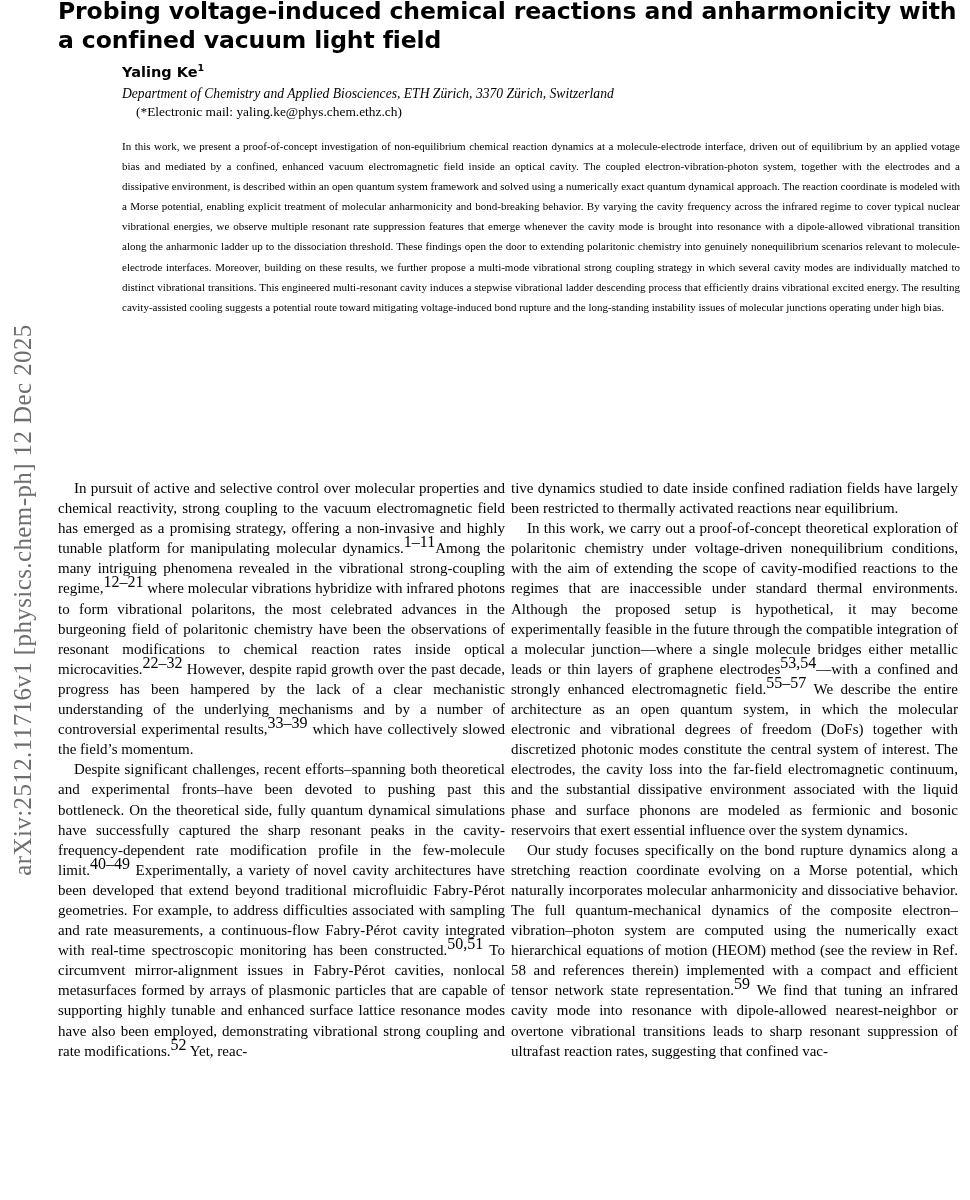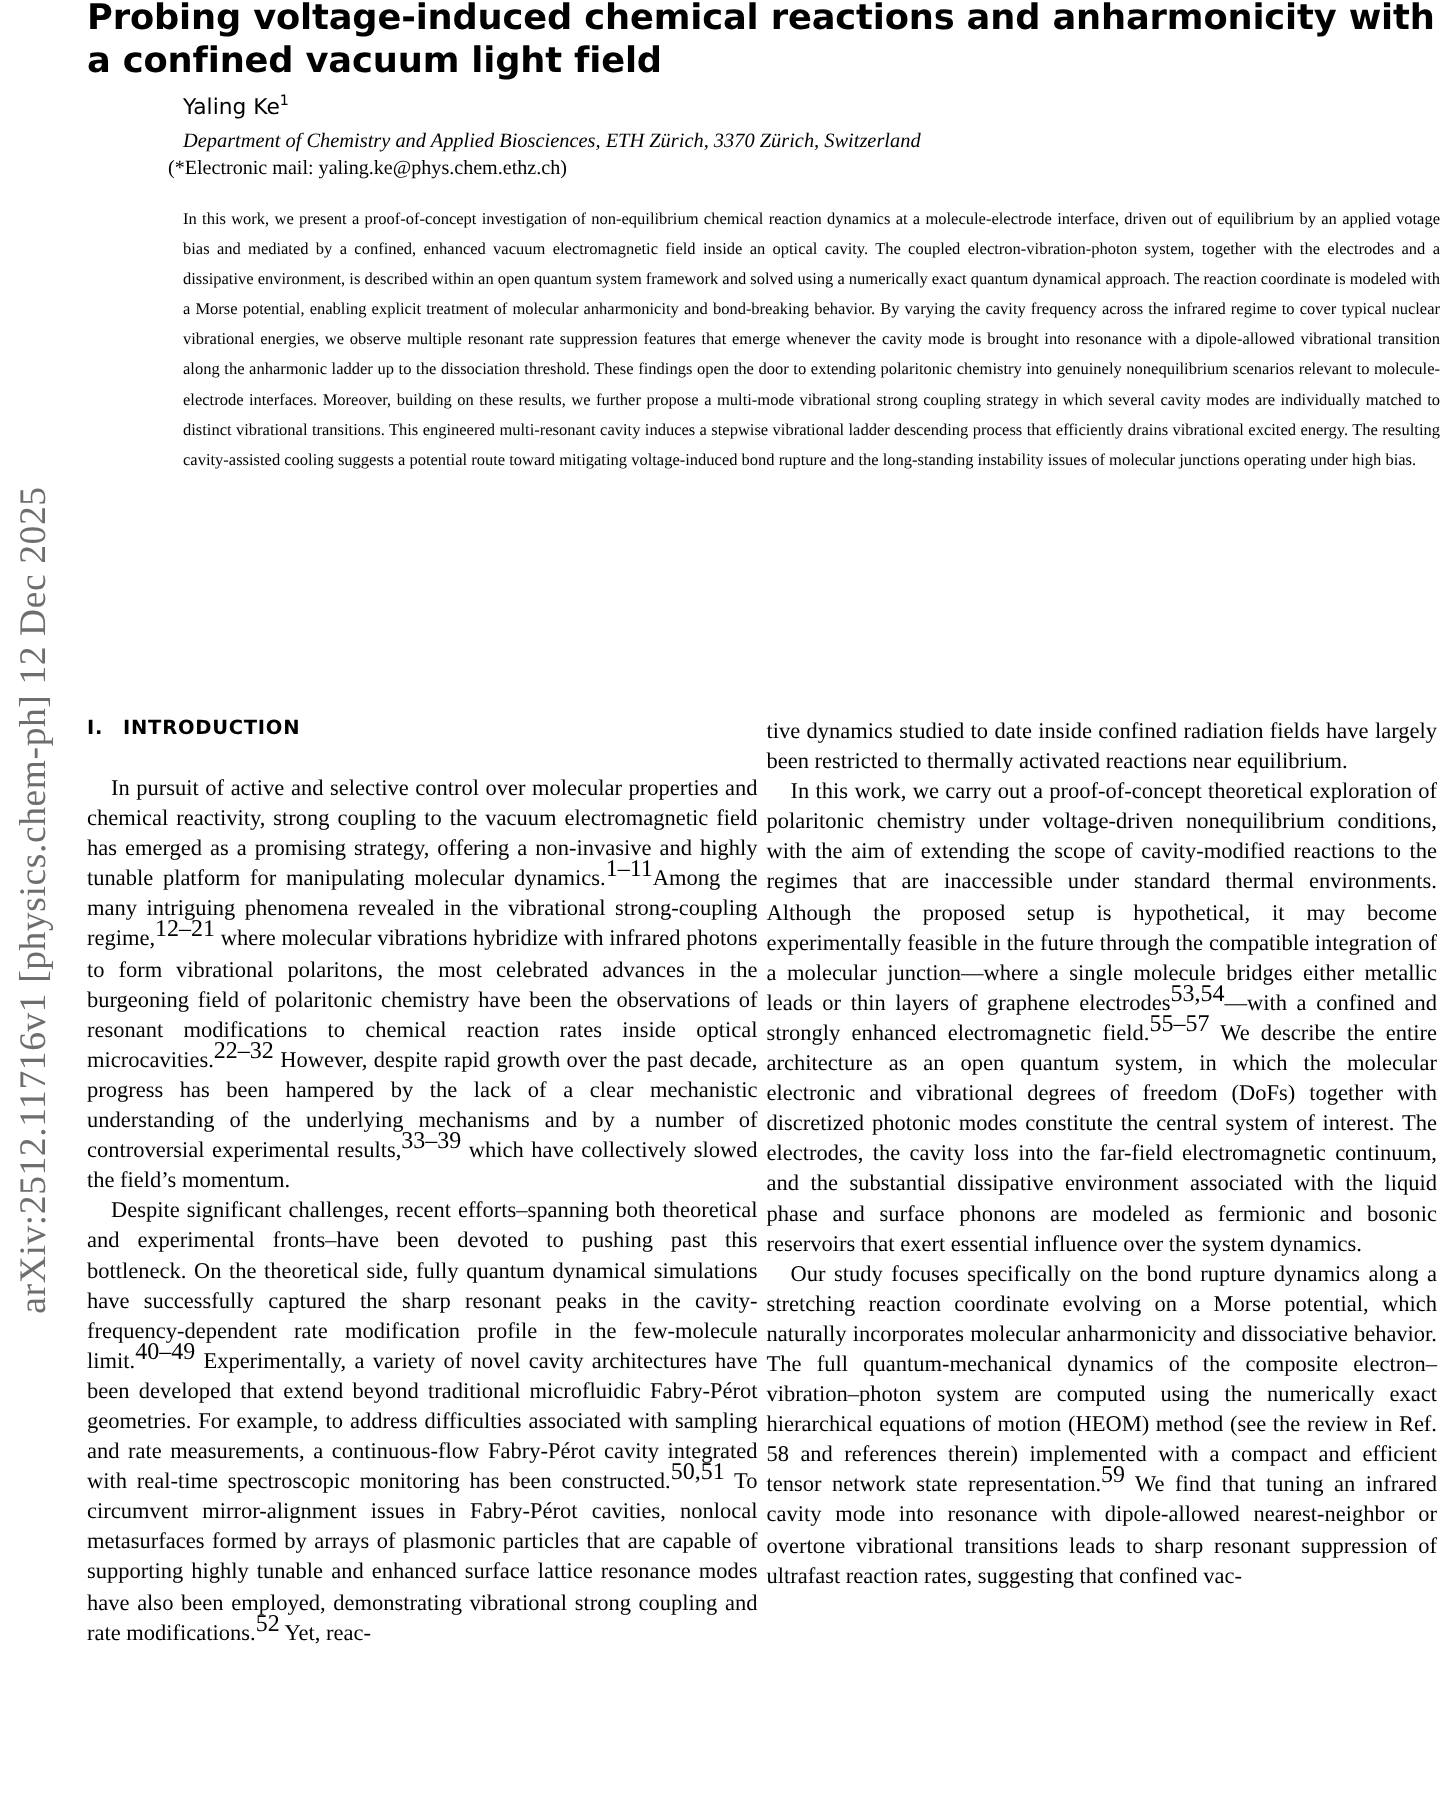--- a/index.html
+++ b/index.html
@@ -68,36 +68,37 @@
     position: absolute;
     left: 122px;
     top: 63px;
     width: 760px;
   }
   #author-name {
     font-family: "DejaVu Sans", "Liberation Sans", sans-serif;
     font-size: 14.5px;
     line-height: 19px;
     margin: 0;
+    font-weight: bold;
   }
   #author-name sup {
     font-size: 9.5px;
     vertical-align: super;
     line-height: 0;
   }
   #affiliation {
     font-family: "Liberation Serif", "DejaVu Serif", serif;
     font-style: italic;
     font-size: 13.6px;
     line-height: 18px;
     margin: 3px 0 0 0;
   }
   #email-line {
     position: absolute;
-    left: 112px;
+    left: 136px;
     top: 103px;
     font-family: "Liberation Serif", "DejaVu Serif", serif;
     font-size: 13.4px;
     line-height: 17px;
     margin: 0;
   }
 
   
   #abstract {
     position: absolute;
@@ -181,23 +182,20 @@
     <p id="affiliation">Department of Chemistry and Applied Biosciences, ETH Zürich, 3370 Zürich, Switzerland</p>
   </div>
 
   <p id="email-line">(*Electronic mail: yaling.ke@phys.chem.ethz.ch)</p>
 
   <p id="abstract">In this work, we present a proof-of-concept investigation of non-equilibrium chemical reaction dynamics at a molecule-electrode interface, driven out of equilibrium by an applied votage bias and mediated by a confined, enhanced vacuum electromagnetic field inside an optical cavity. The coupled electron-vibration-photon system, together with the electrodes and a dissipative environment, is described within an open quantum system framework and solved using a numerically exact quantum dynamical approach. The reaction coordinate is modeled with a Morse potential, enabling explicit treatment of molecular anharmonicity and bond-breaking behavior. By varying the cavity frequency across the infrared regime to cover typical nuclear vibrational energies, we observe multiple resonant rate suppression features that emerge whenever the cavity mode is brought into resonance with a dipole-allowed vibrational transition along the anharmonic ladder up to the dissociation threshold. These findings open the door to extending polaritonic chemistry into genuinely nonequilibrium scenarios relevant to molecule-electrode interfaces. Moreover, building on these results, we further propose a multi-mode vibrational strong coupling strategy in which several cavity modes are individually matched to distinct vibrational transitions. This engineered multi-resonant cavity induces a stepwise vibrational ladder descending process that efficiently drains vibrational excited energy. The resulting cavity-assisted cooling suggests a potential route toward mitigating voltage-induced bond rupture and the long-standing instability issues of molecular junctions operating under high bias.</p>
 
   <div id="body-columns">
 
     <div class="column left">
-      <div class="section-heading">
-        <span class="sec-num">I.</span><span>INTRODUCTION</span>
-      </div>
       <div>
           <p class="body-par">In pursuit of active and selective control over molecular properties and chemical reactivity, strong coupling to the vacuum electromagnetic field has emerged as a promising strategy, offering a non-invasive and highly tunable platform for manipulating molecular dynamics.<sup>1–11</sup>Among the many intriguing phenomena revealed in the vibrational strong-coupling regime,<sup>12–21</sup> where molecular vibrations hybridize with infrared photons to form vibrational polaritons, the most celebrated advances in the burgeoning field of polaritonic chemistry have been the observations of resonant modifications to chemical reaction rates inside optical microcavities.<sup>22–32</sup> However, despite rapid growth over the past decade, progress has been hampered by the lack of a clear mechanistic understanding of the underlying mechanisms and by a number of controversial experimental results,<sup>33–39</sup> which have collectively slowed the field’s momentum.</p>
           <p class="body-par">Despite significant challenges, recent efforts–spanning both theoretical and experimental fronts–have been devoted to pushing past this bottleneck. On the theoretical side, fully quantum dynamical simulations have successfully captured the sharp resonant peaks in the cavity-frequency-dependent rate modification profile in the few-molecule limit.<sup>40–49</sup> Experimentally, a variety of novel cavity architectures have been developed that extend beyond traditional microfluidic Fabry-Pérot geometries. For example, to address difficulties associated with sampling and rate measurements, a continuous-flow Fabry-Pérot cavity integrated with real-time spectroscopic monitoring has been constructed.<sup>50,51</sup> To circumvent mirror-alignment issues in Fabry-Pérot cavities, nonlocal metasurfaces formed by arrays of plasmonic particles that are capable of supporting highly tunable and enhanced surface lattice resonance modes have also been employed, demonstrating vibrational strong coupling and rate modifications.<sup>52</sup> Yet, reac-</p>
         </div>
     </div>
 
     <div class="column right">
       <div>
           <p class="body-par cont">tive dynamics studied to date inside confined radiation fields have largely been restricted to thermally activated reactions near equilibrium.</p>
           <p class="body-par">In this work, we carry out a proof-of-concept theoretical exploration of polaritonic chemistry under voltage-driven nonequilibrium conditions, with the aim of extending the scope of cavity-modified reactions to the regimes that are inaccessible under standard thermal environments. Although the proposed setup is hypothetical, it may become experimentally feasible in the future through the compatible integration of a molecular junction—where a single molecule bridges either metallic leads or thin layers of graphene electrodes<sup>53,54</sup>—with a confined and strongly enhanced electromagnetic field.<sup>55–57</sup> We describe the entire architecture as an open quantum system, in which the molecular electronic and vibrational degrees of freedom (DoFs) together with discretized photonic modes constitute the central system of interest. The electrodes, the cavity loss into the far-field electromagnetic continuum, and the substantial dissipative environment associated with the liquid phase and surface phonons are modeled as fermionic and bosonic reservoirs that exert essential influence over the system dynamics.</p>

